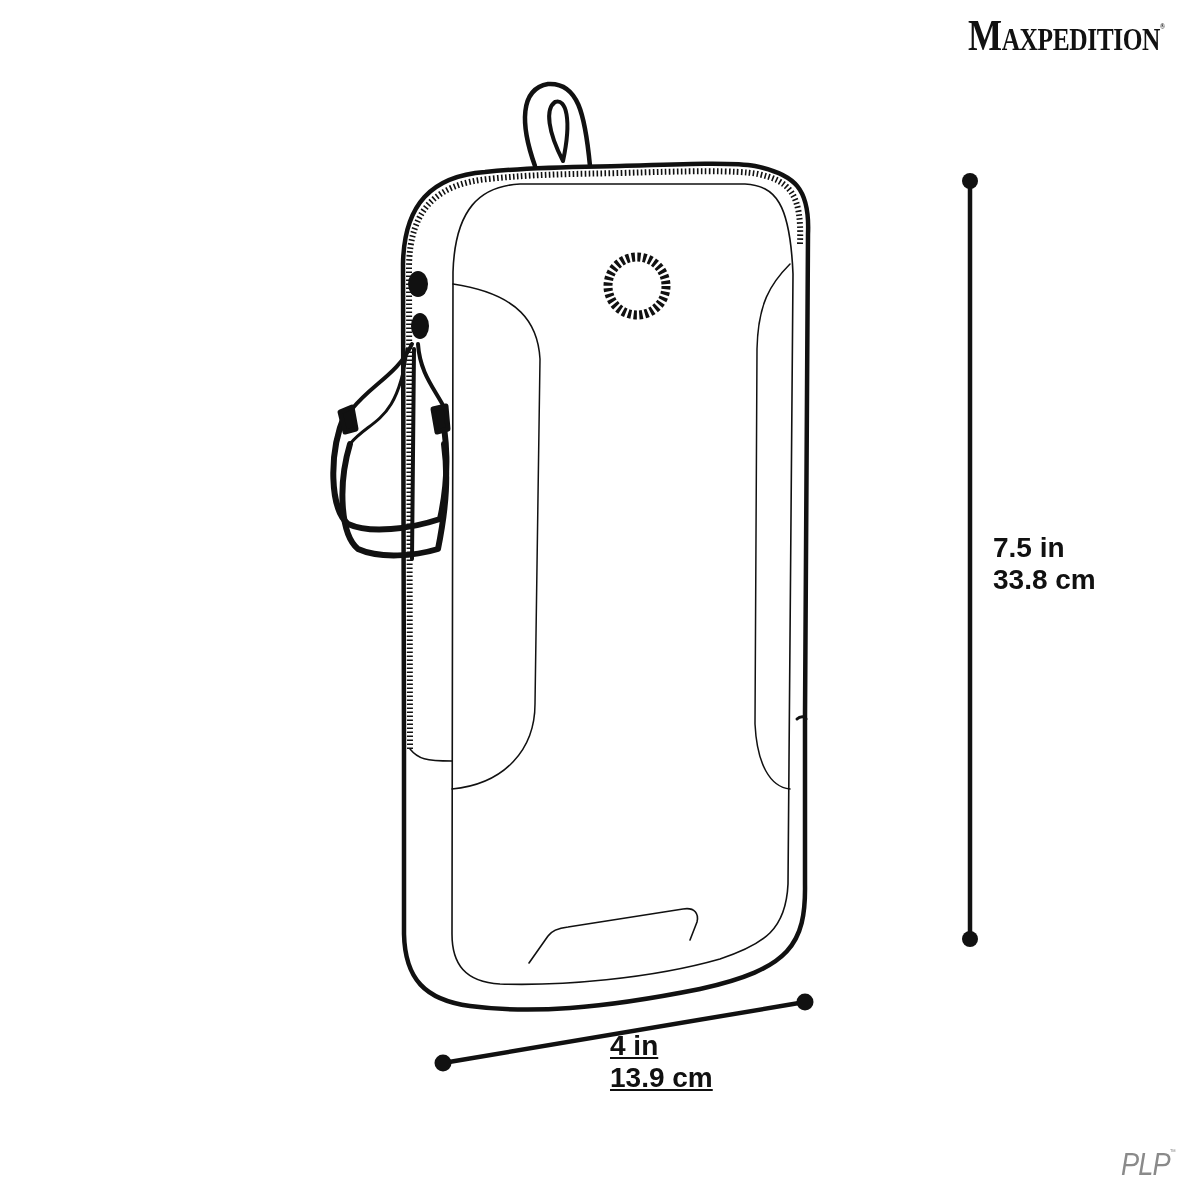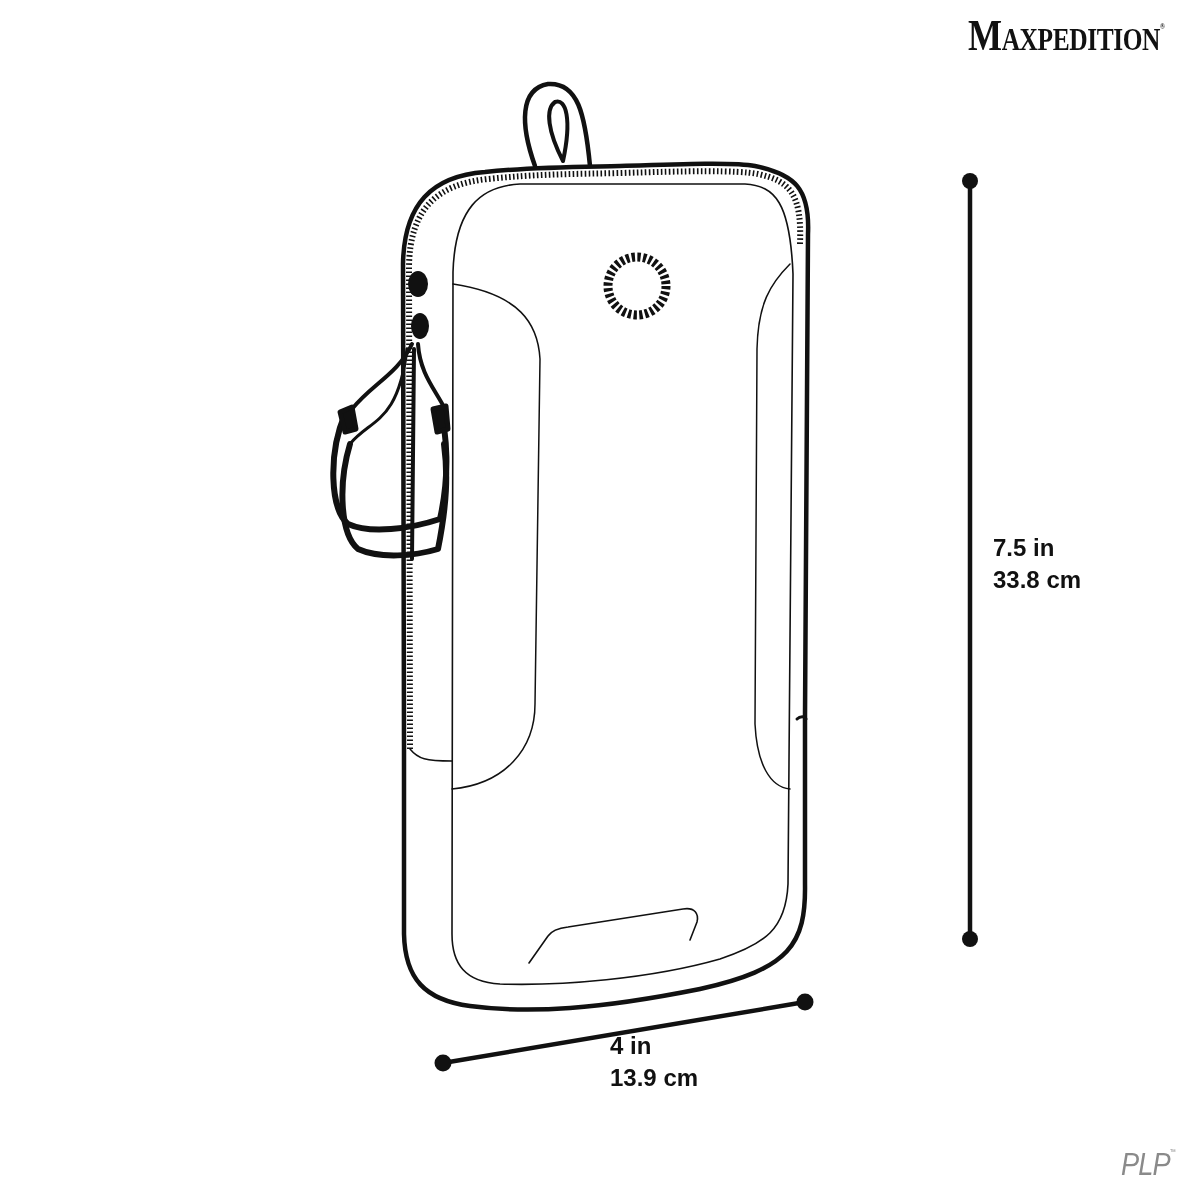--- a/index.html
+++ b/index.html
@@ -8,24 +8,24 @@
   .brand-logo {
     position: absolute; left: 968px; top: 12px; width: 210px; height: 40px;
     font-family: "Liberation Serif", serif; font-weight: bold; font-size: 31px;
     letter-spacing: -0.5px; color: #111; transform: scaleX(0.82); transform-origin: left top;
     white-space: nowrap;
   }
   .brand-logo .big { font-size: 44px; line-height: 40px; }
   .brand-logo .reg { font-size: 8px; vertical-align: top; position: relative; top: 6px; }
   .dim-label {
     position: absolute; font-family: "Liberation Sans", sans-serif; font-weight: bold;
-    font-size: 24px; line-height: 32px; color: #111;
+    font-size: 28px; line-height: 32px; color: #111;
   }
   .dim-height { left: 993px; top: 528px; }
-  .dim-width { left: 610px; top: 1026px; }
+  .dim-width { left: 610px; top: 1026px; text-decoration: underline; }
   .agr-block { position: absolute; left: 966px; top: 1078px; width: 230px; height: 70px; }
   .agr-triangle {
     position: absolute; left: 7px; top: 6px; width: 0; height: 0;
     border-left: 13px solid transparent; border-right: 13px solid transparent;
     border-top: 16px solid #cc1f27;
   }
   .agr-mark {
     position: absolute; left: 20px; top: -4px; font-family: "Liberation Sans", sans-serif;
     font-weight: bold; font-style: italic; font-size: 48px; color: #111; letter-spacing: -2px;
     transform: scaleX(0.9); transform-origin: left top;

